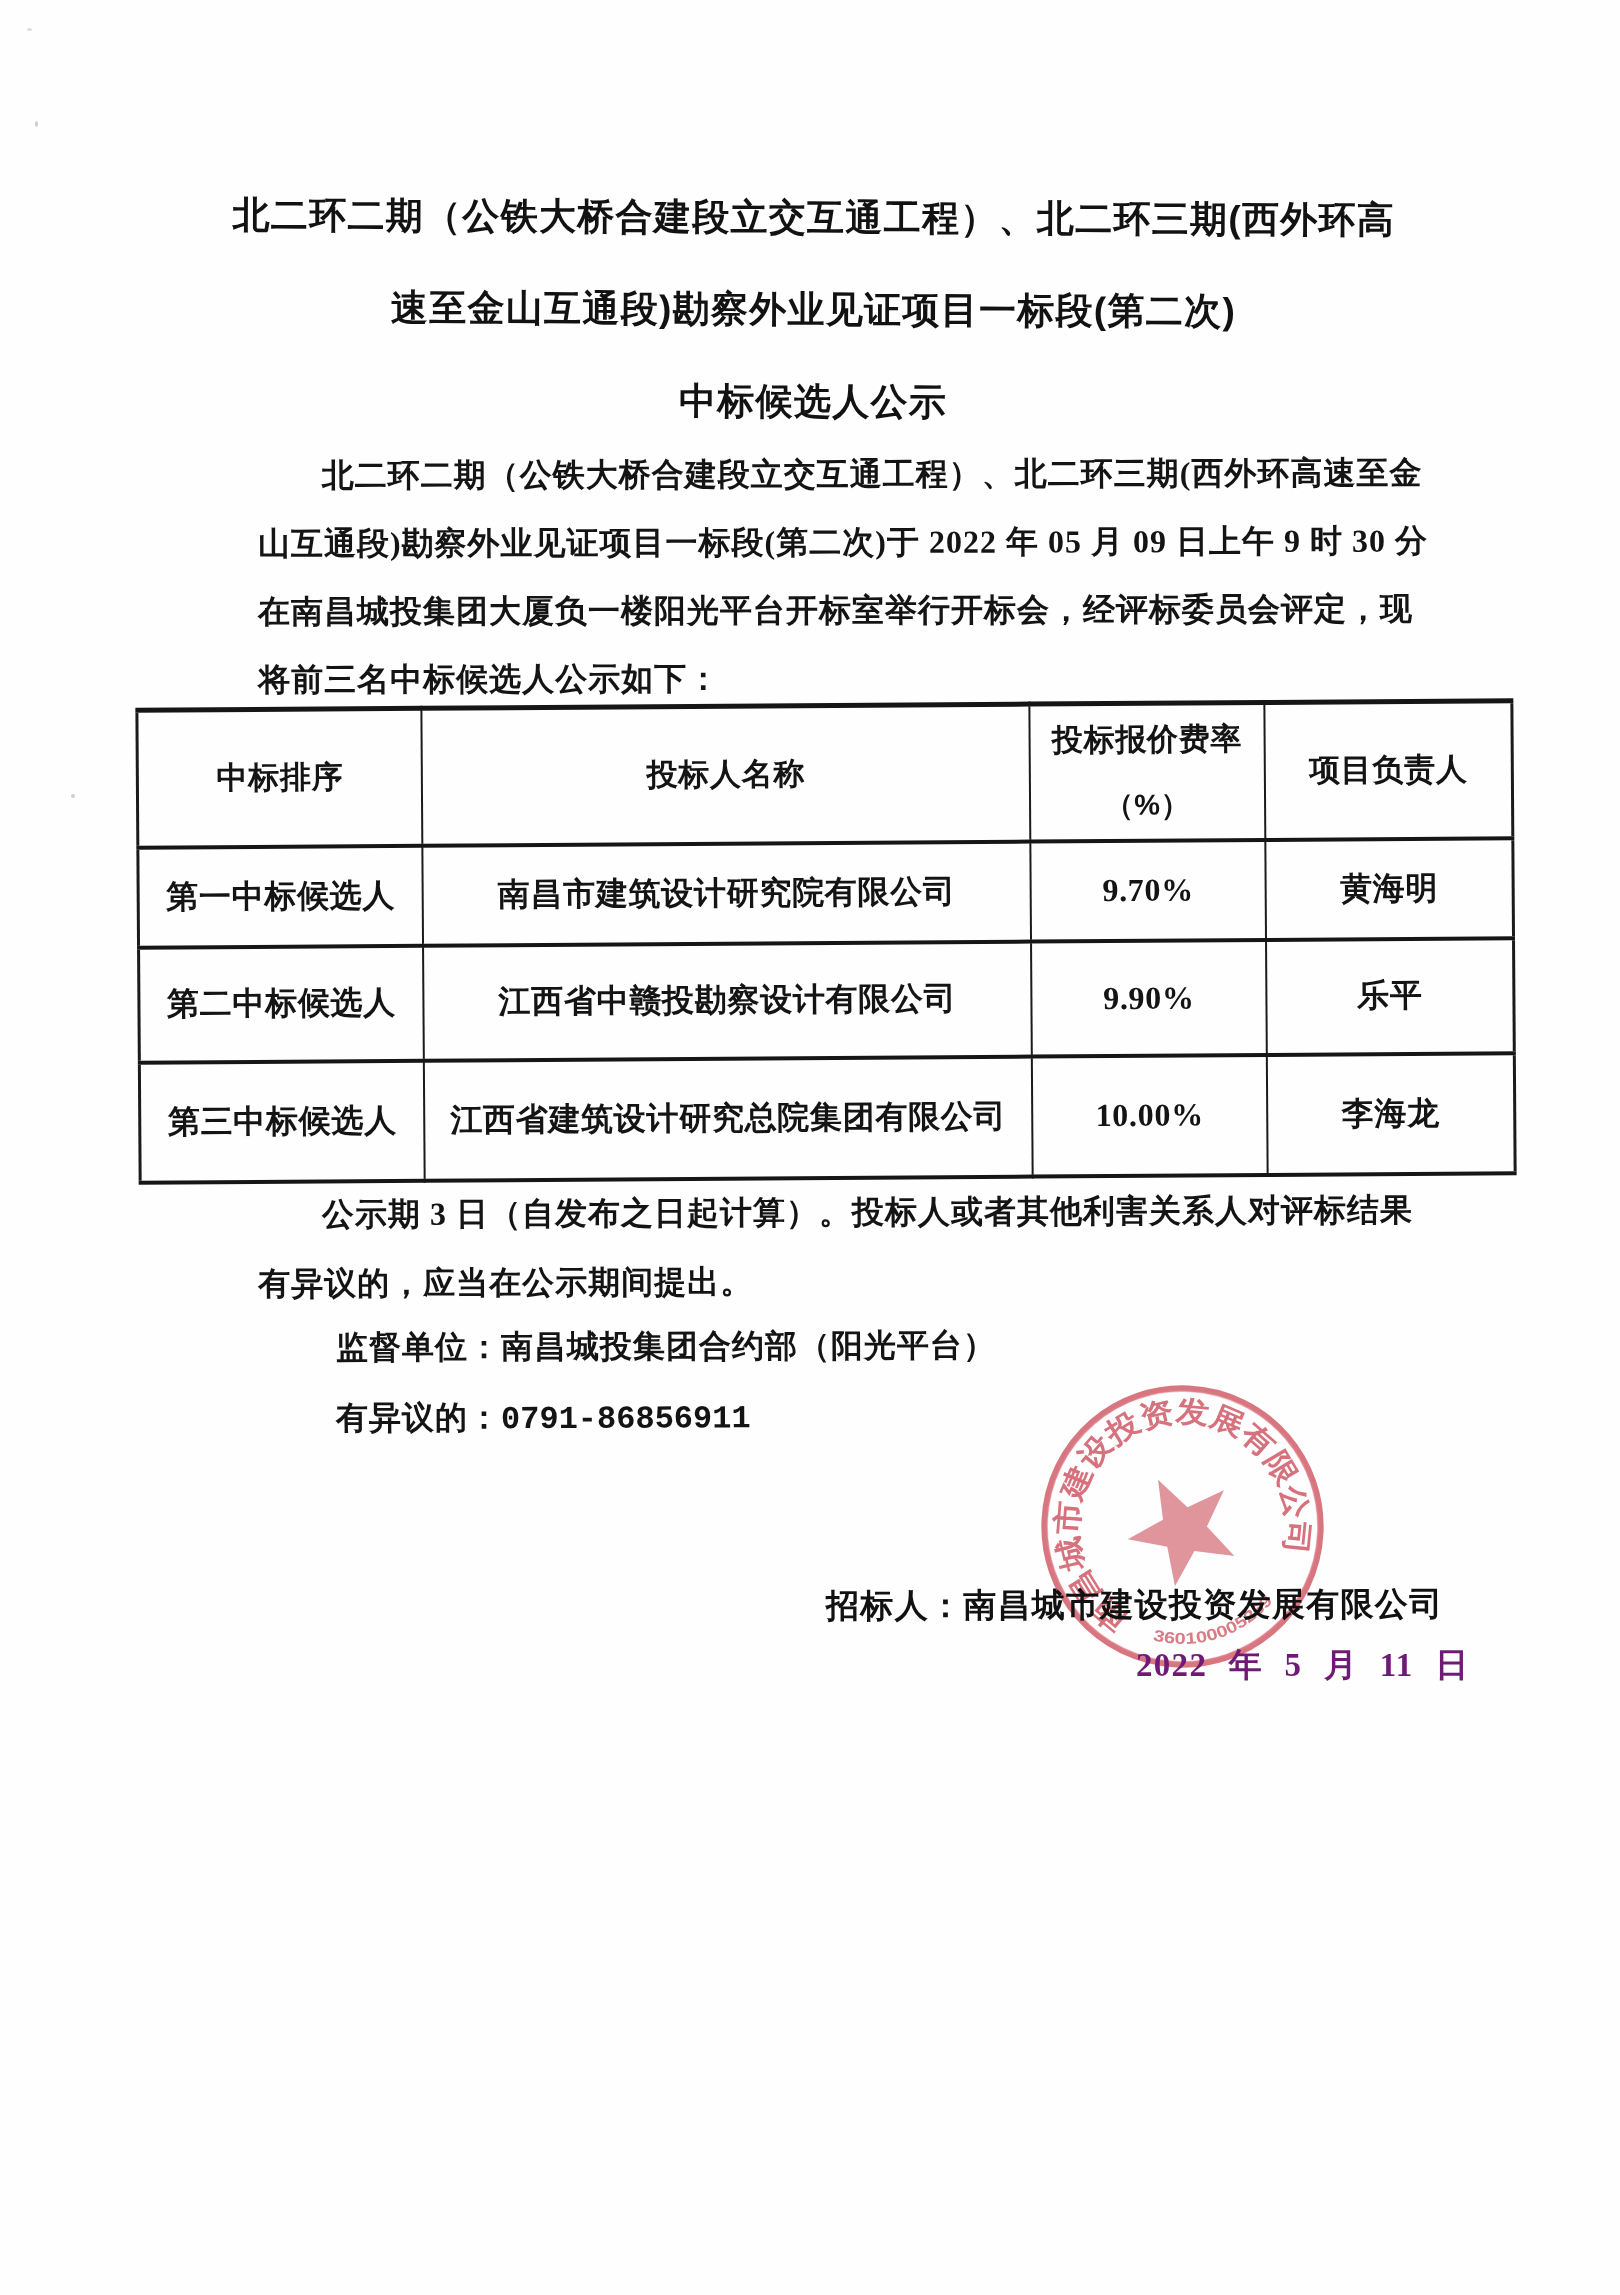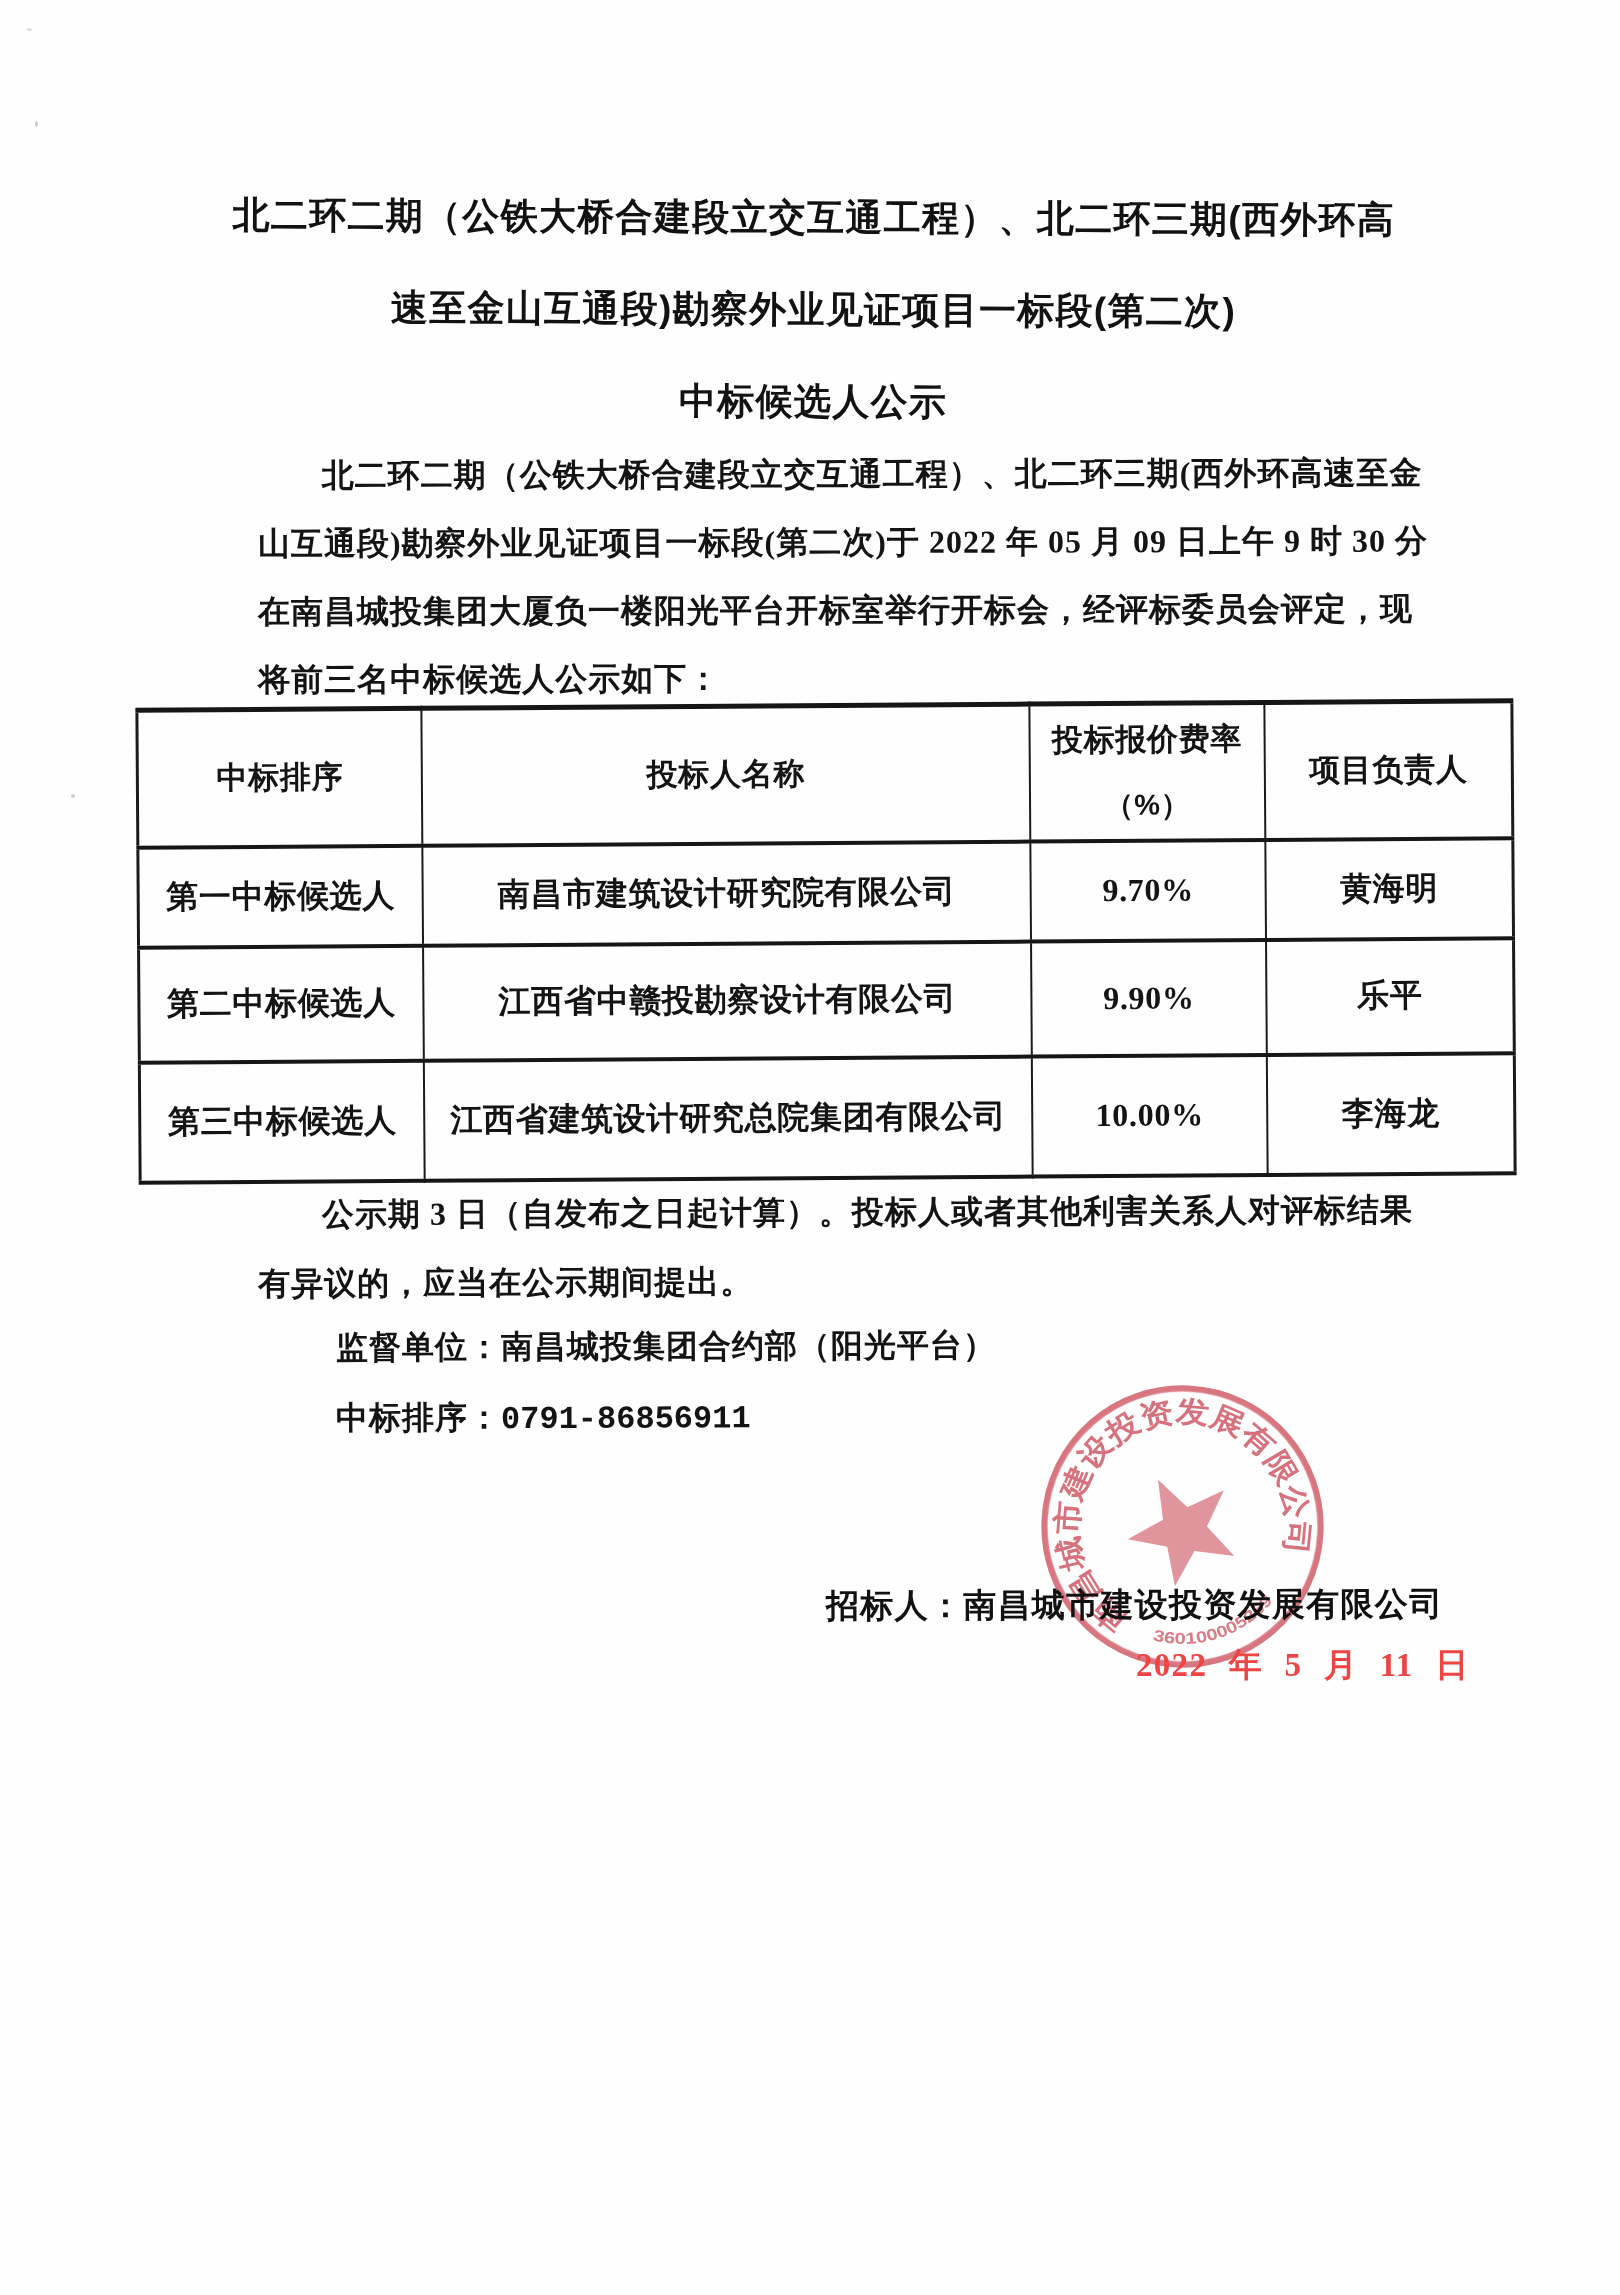--- a/index.html
+++ b/index.html
@@ -76,21 +76,21 @@
 
   
   .tenderer-line{
     position:absolute;left:826px;top:1583px;z-index:3;
     font-size:33px;font-weight:600;letter-spacing:1.3px;color:#111;
     white-space:nowrap;transform:rotate(-0.2deg);
   }
   .date-line{
     position:absolute;left:1136px;top:1643px;z-index:3;
     font-size:33px;font-weight:600;letter-spacing:1.3px;word-spacing:12px;
-    color:#ef4444;white-space:nowrap;
+    color:#701a75;white-space:nowrap;
   }
 
   
   .seal{
     position:absolute;left:1029px;top:1373px;width:307px;height:307px;
     z-index:2;mix-blend-mode:multiply;opacity:0.92;
   }
 
   
   .speck{position:absolute;background:rgba(40,40,40,0.22);border-radius:50%;}
@@ -160,21 +160,21 @@
       </table>
   </div>
 
   <div class="notice">
     <div class="line indent2">公示期 3 日（自发布之日起计算）。投标人或者其他利害关系人对评标结果</div>
     <div class="line">有异议的，应当在公示期间提出。</div>
   </div>
 
   <div class="supervisor-line">监督单位：南昌城投集团合约部（阳光平台）</div>
   <div class="phone-line">
-    <span>中标排序：</span><span class="num">0791-86856911</span>
+    <span>有异议的：</span><span class="num">0791-86856911</span>
   </div>
 
   <svg class="seal" viewBox="0 0 460 460">
     <g transform="rotate(-19 230 230)" fill="none">
       <circle cx="230" cy="230" r="207" stroke="#c9404f" stroke-width="9" opacity="0.78"></circle>
       <circle cx="230" cy="230" r="203" stroke="#e2808d" stroke-width="3" opacity="0.45"></circle>
       <path id="sealArc" d="M 109.7 330.9 A 157 157 0 1 1 350.3 330.9" fill="none"></path>
       <text font-family="Liberation Sans, sans-serif" font-size="45" font-weight="700" fill="#c9404f" opacity="0.8">
         <textPath href="#sealArc" startOffset="0" textLength="695" lengthAdjust="spacingAndGlyphs">南昌城市建设投资发展有限公司</textPath>
       </text>

